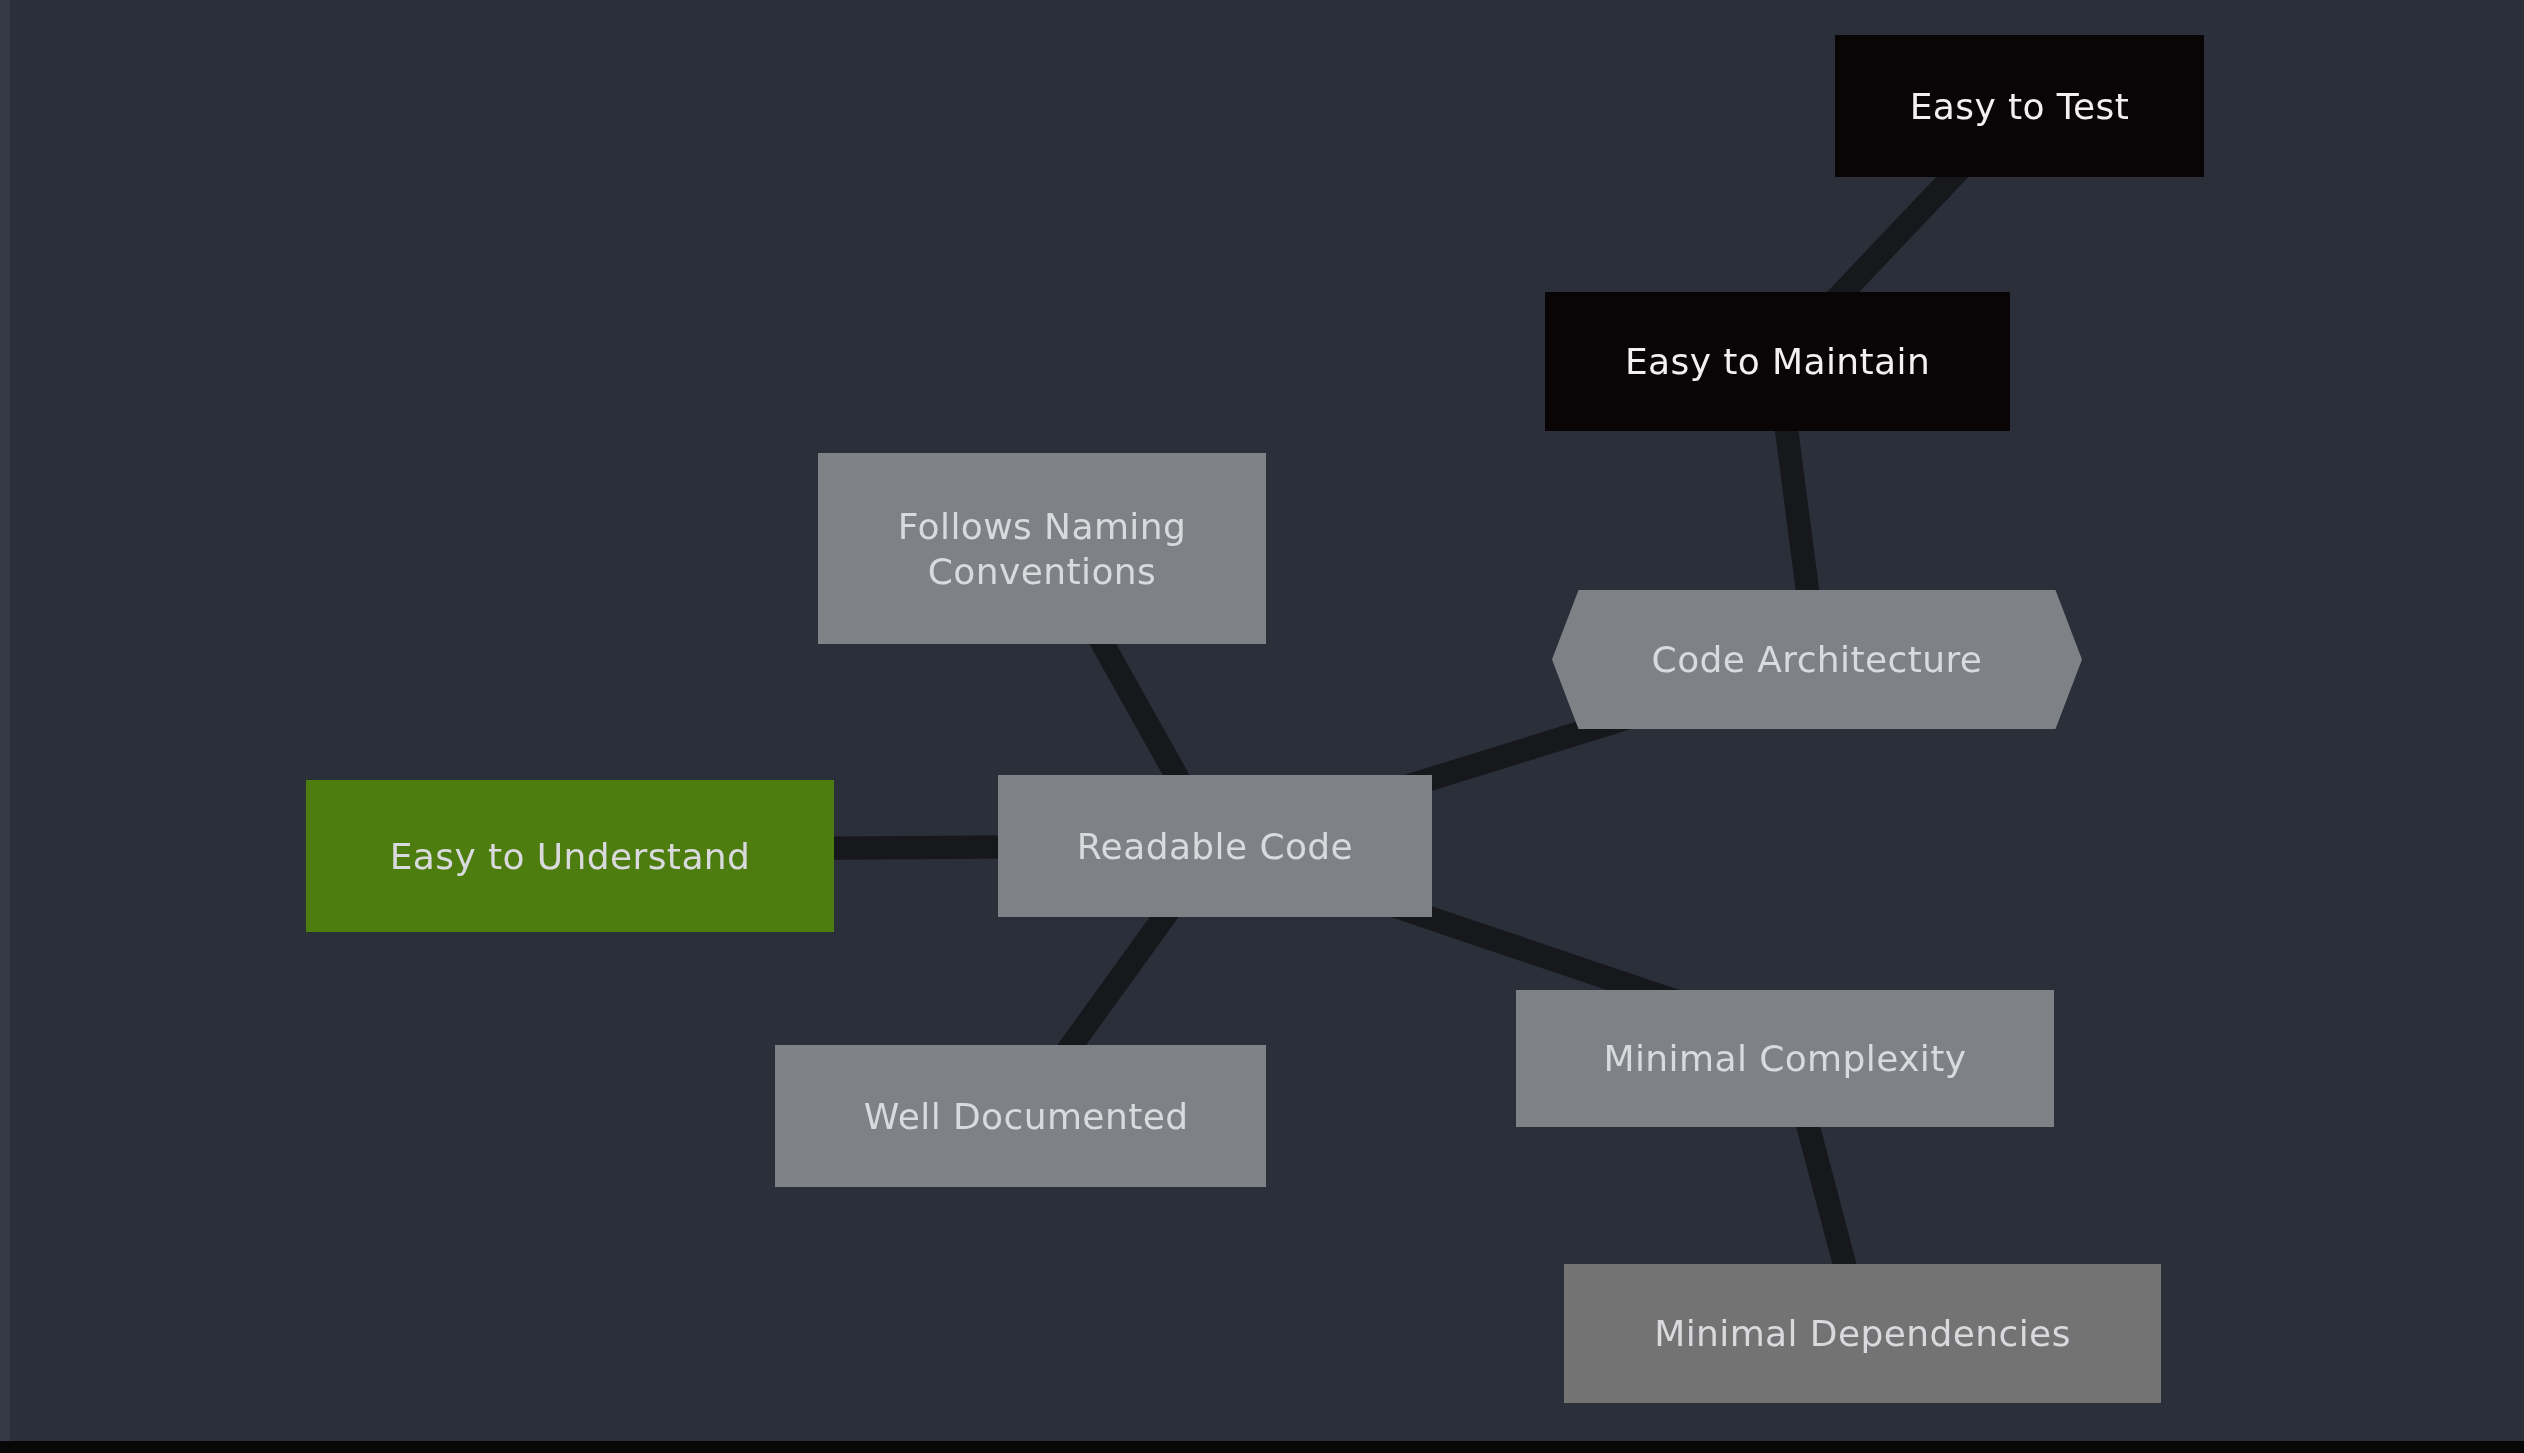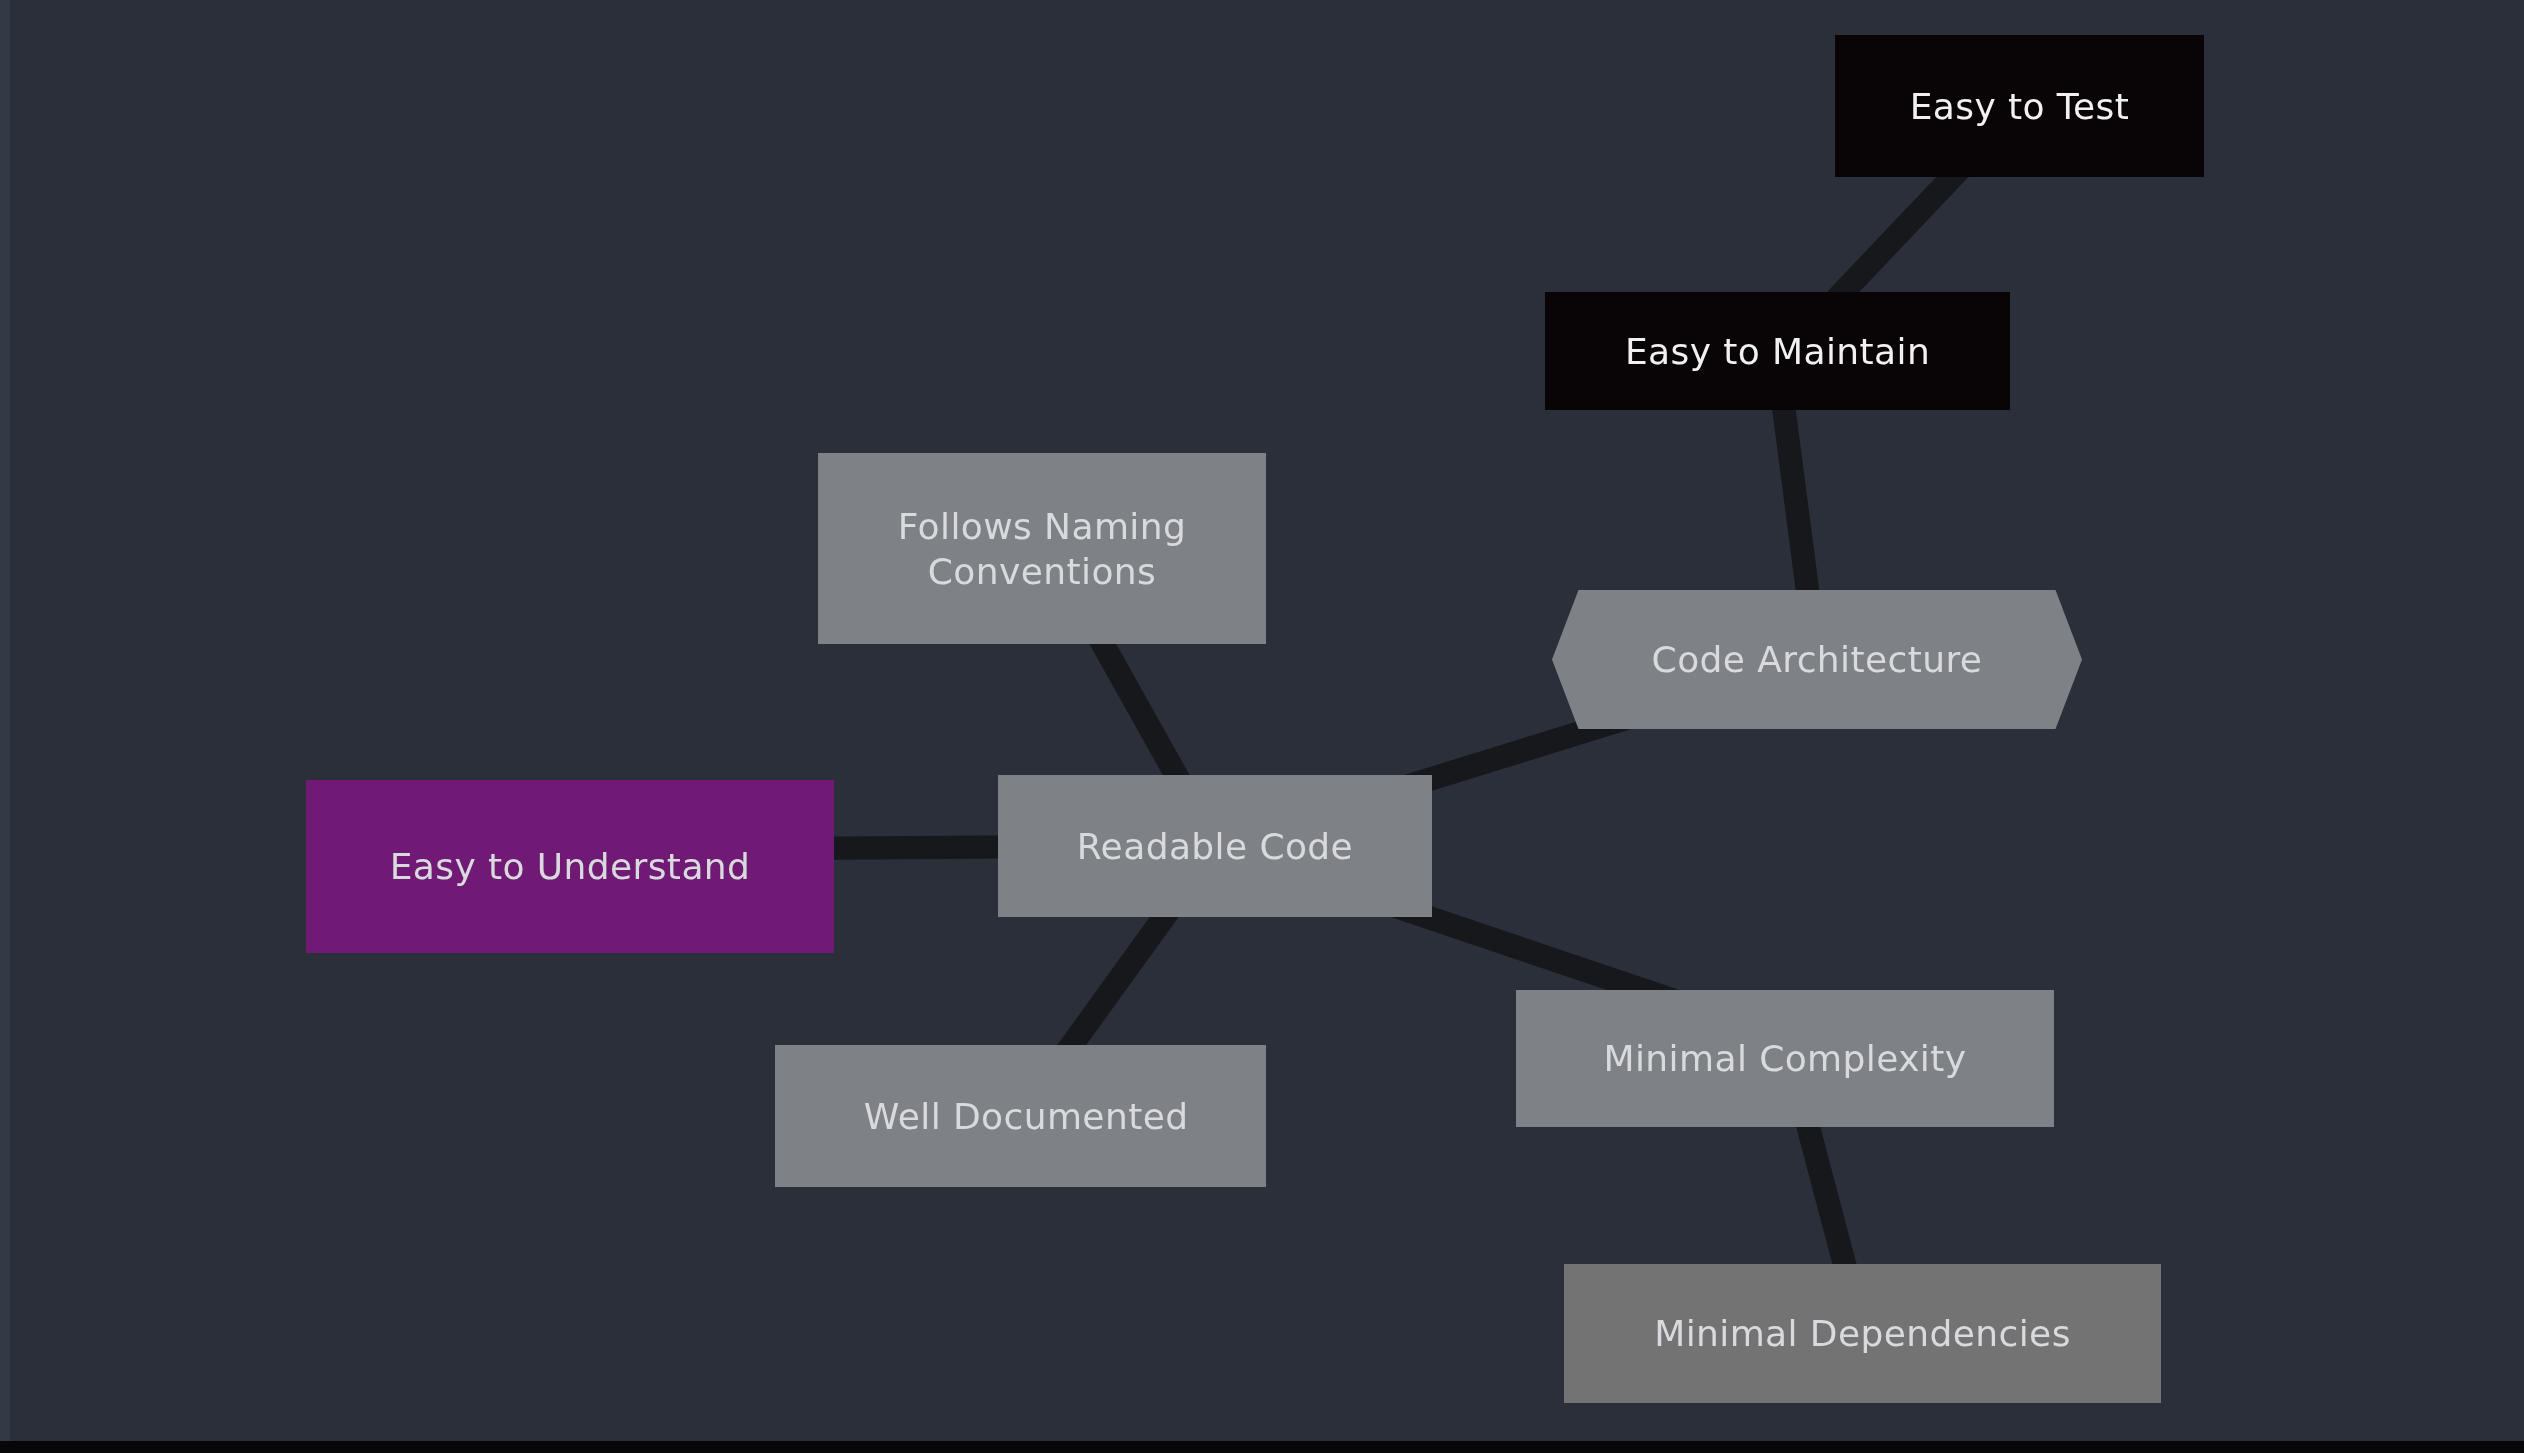--- a/index.html
+++ b/index.html
@@ -66,30 +66,30 @@
       <line x1="682" y1="1017" x2="1455" y2="1012" stroke="#17181c" stroke-width="28" stroke-linecap="butt"></line>
       <line x1="1455" y1="1012" x2="1221" y2="1336" stroke="#17181c" stroke-width="28" stroke-linecap="butt"></line>
       <line x1="1455" y1="1012" x2="2136" y2="1242" stroke="#17181c" stroke-width="28" stroke-linecap="butt"></line>
       <line x1="2136" y1="1242" x2="2229.5" y2="1596" stroke="#17181c" stroke-width="28" stroke-linecap="butt"></line>
     </svg>
   <div id="left-strip" style="background: rgb(52, 57, 70);"></div>
   <div id="bottom-bar" style="background: rgb(7, 7, 8);"></div>
 <div class="node" style="left: 1835px; top: 35px; width: 369px; height: 142px; background: rgb(9, 4, 6); color: rgb(242, 240, 242);">
       <span>Easy to Test</span>
     </div>
-    <div class="node" style="left: 1545px; top: 292px; width: 465px; height: 118px; background: rgb(9, 4, 6); color: rgb(242, 240, 242);">
+    <div class="node" style="left: 1545px; top: 292px; width: 465px; height: 139px; background: rgb(9, 4, 6); color: rgb(242, 240, 242);">
       <span>Easy to Maintain</span>
     </div>
     <div class="node hexagon" style="left: 1552px; top: 590px; width: 530px; height: 139px; background: rgb(126, 130, 135); color: rgb(217, 218, 221);">
       <span>Code Architecture</span>
     </div>
     <div class="node" style="left: 818px; top: 453px; width: 448px; height: 191px; background: rgb(126, 130, 135); color: rgb(217, 218, 221);">
       <span>Follows Naming Conventions</span>
     </div>
-    <div class="node" style="left: 306px; top: 780px; width: 528px; height: 173px; background: #701a75; color: rgb(217, 218, 221);">
+    <div class="node" style="left: 306px; top: 780px; width: 528px; height: 152px; background: #4d7c0f; color: rgb(217, 218, 221);">
       <span>Easy to Understand</span>
     </div>
     <div class="node" style="left: 998px; top: 775px; width: 434px; height: 142px; background: rgb(126, 130, 135); color: rgb(217, 218, 221);">
       <span>Readable Code</span>
     </div>
     <div class="node" style="left: 775px; top: 1045px; width: 491px; height: 142px; background: rgb(126, 130, 135); color: rgb(217, 218, 221); padding-left: 28px;">
       <span>Well Documented</span>
     </div>
     <div class="node" style="left: 1516px; top: 969px; width: 538px; height: 137px; background: rgb(126, 130, 135); color: rgb(217, 218, 221); margin-top: 21px;">
       <span>Minimal Complexity</span>

